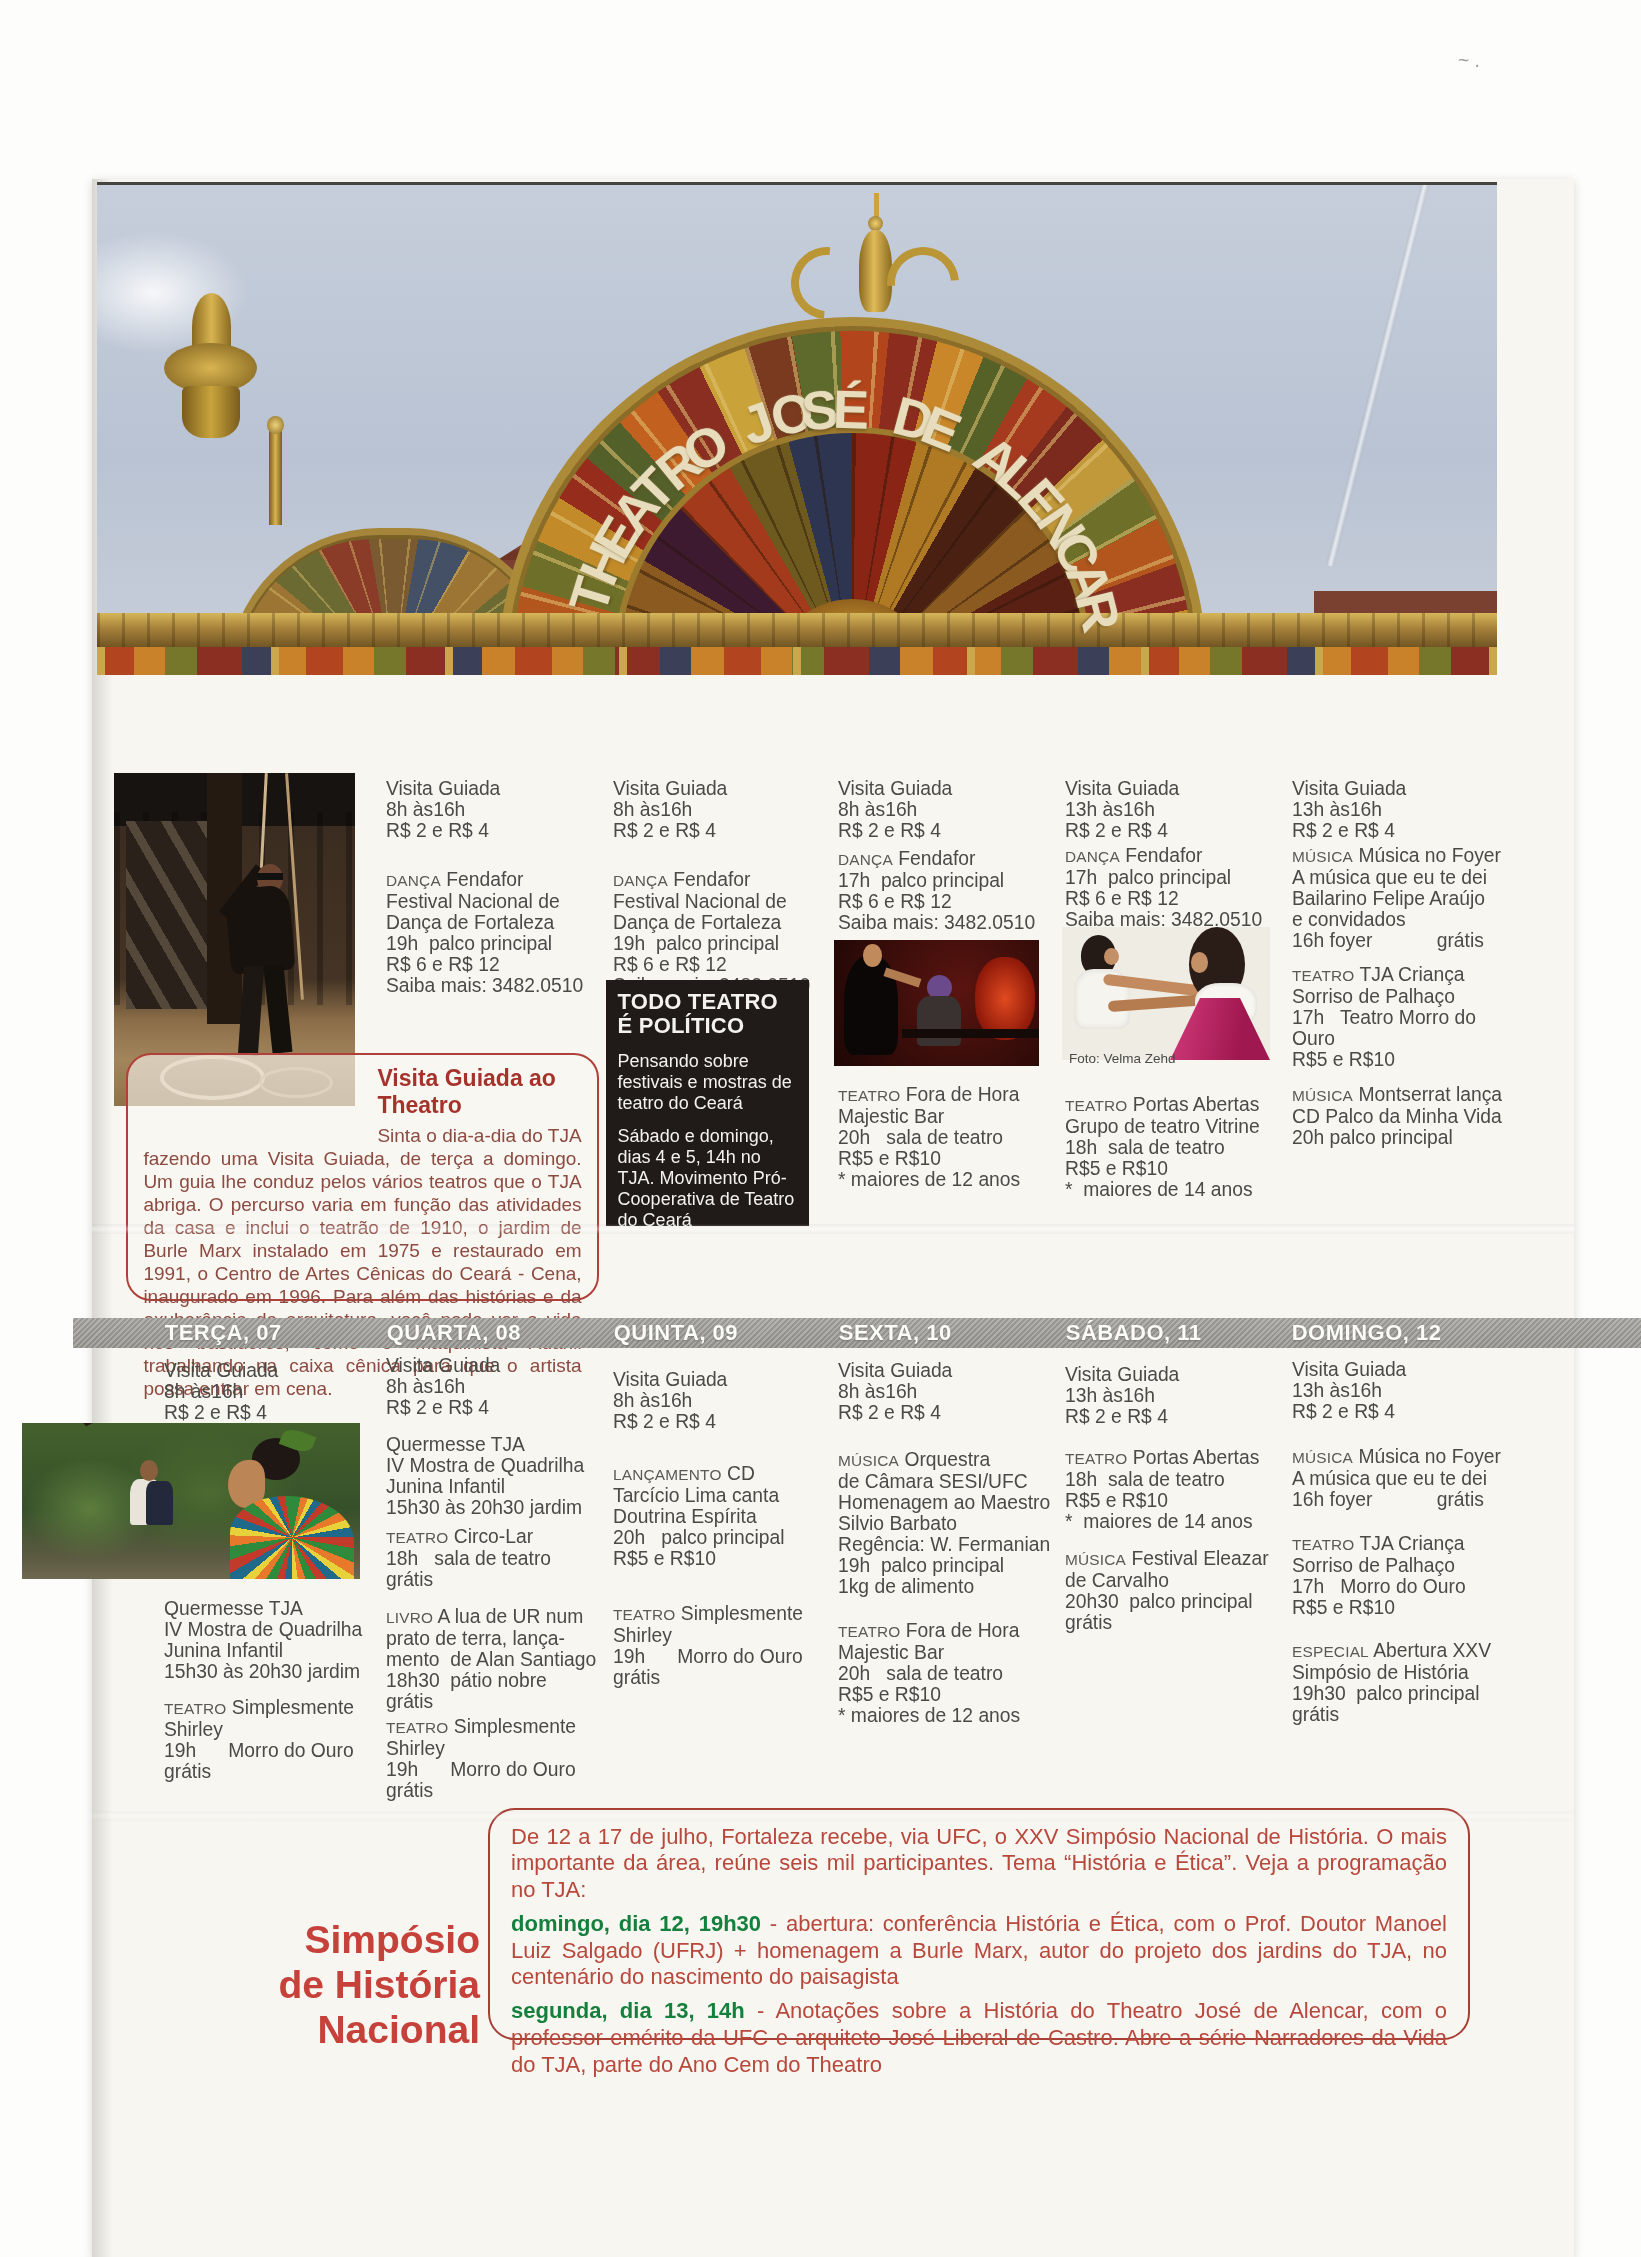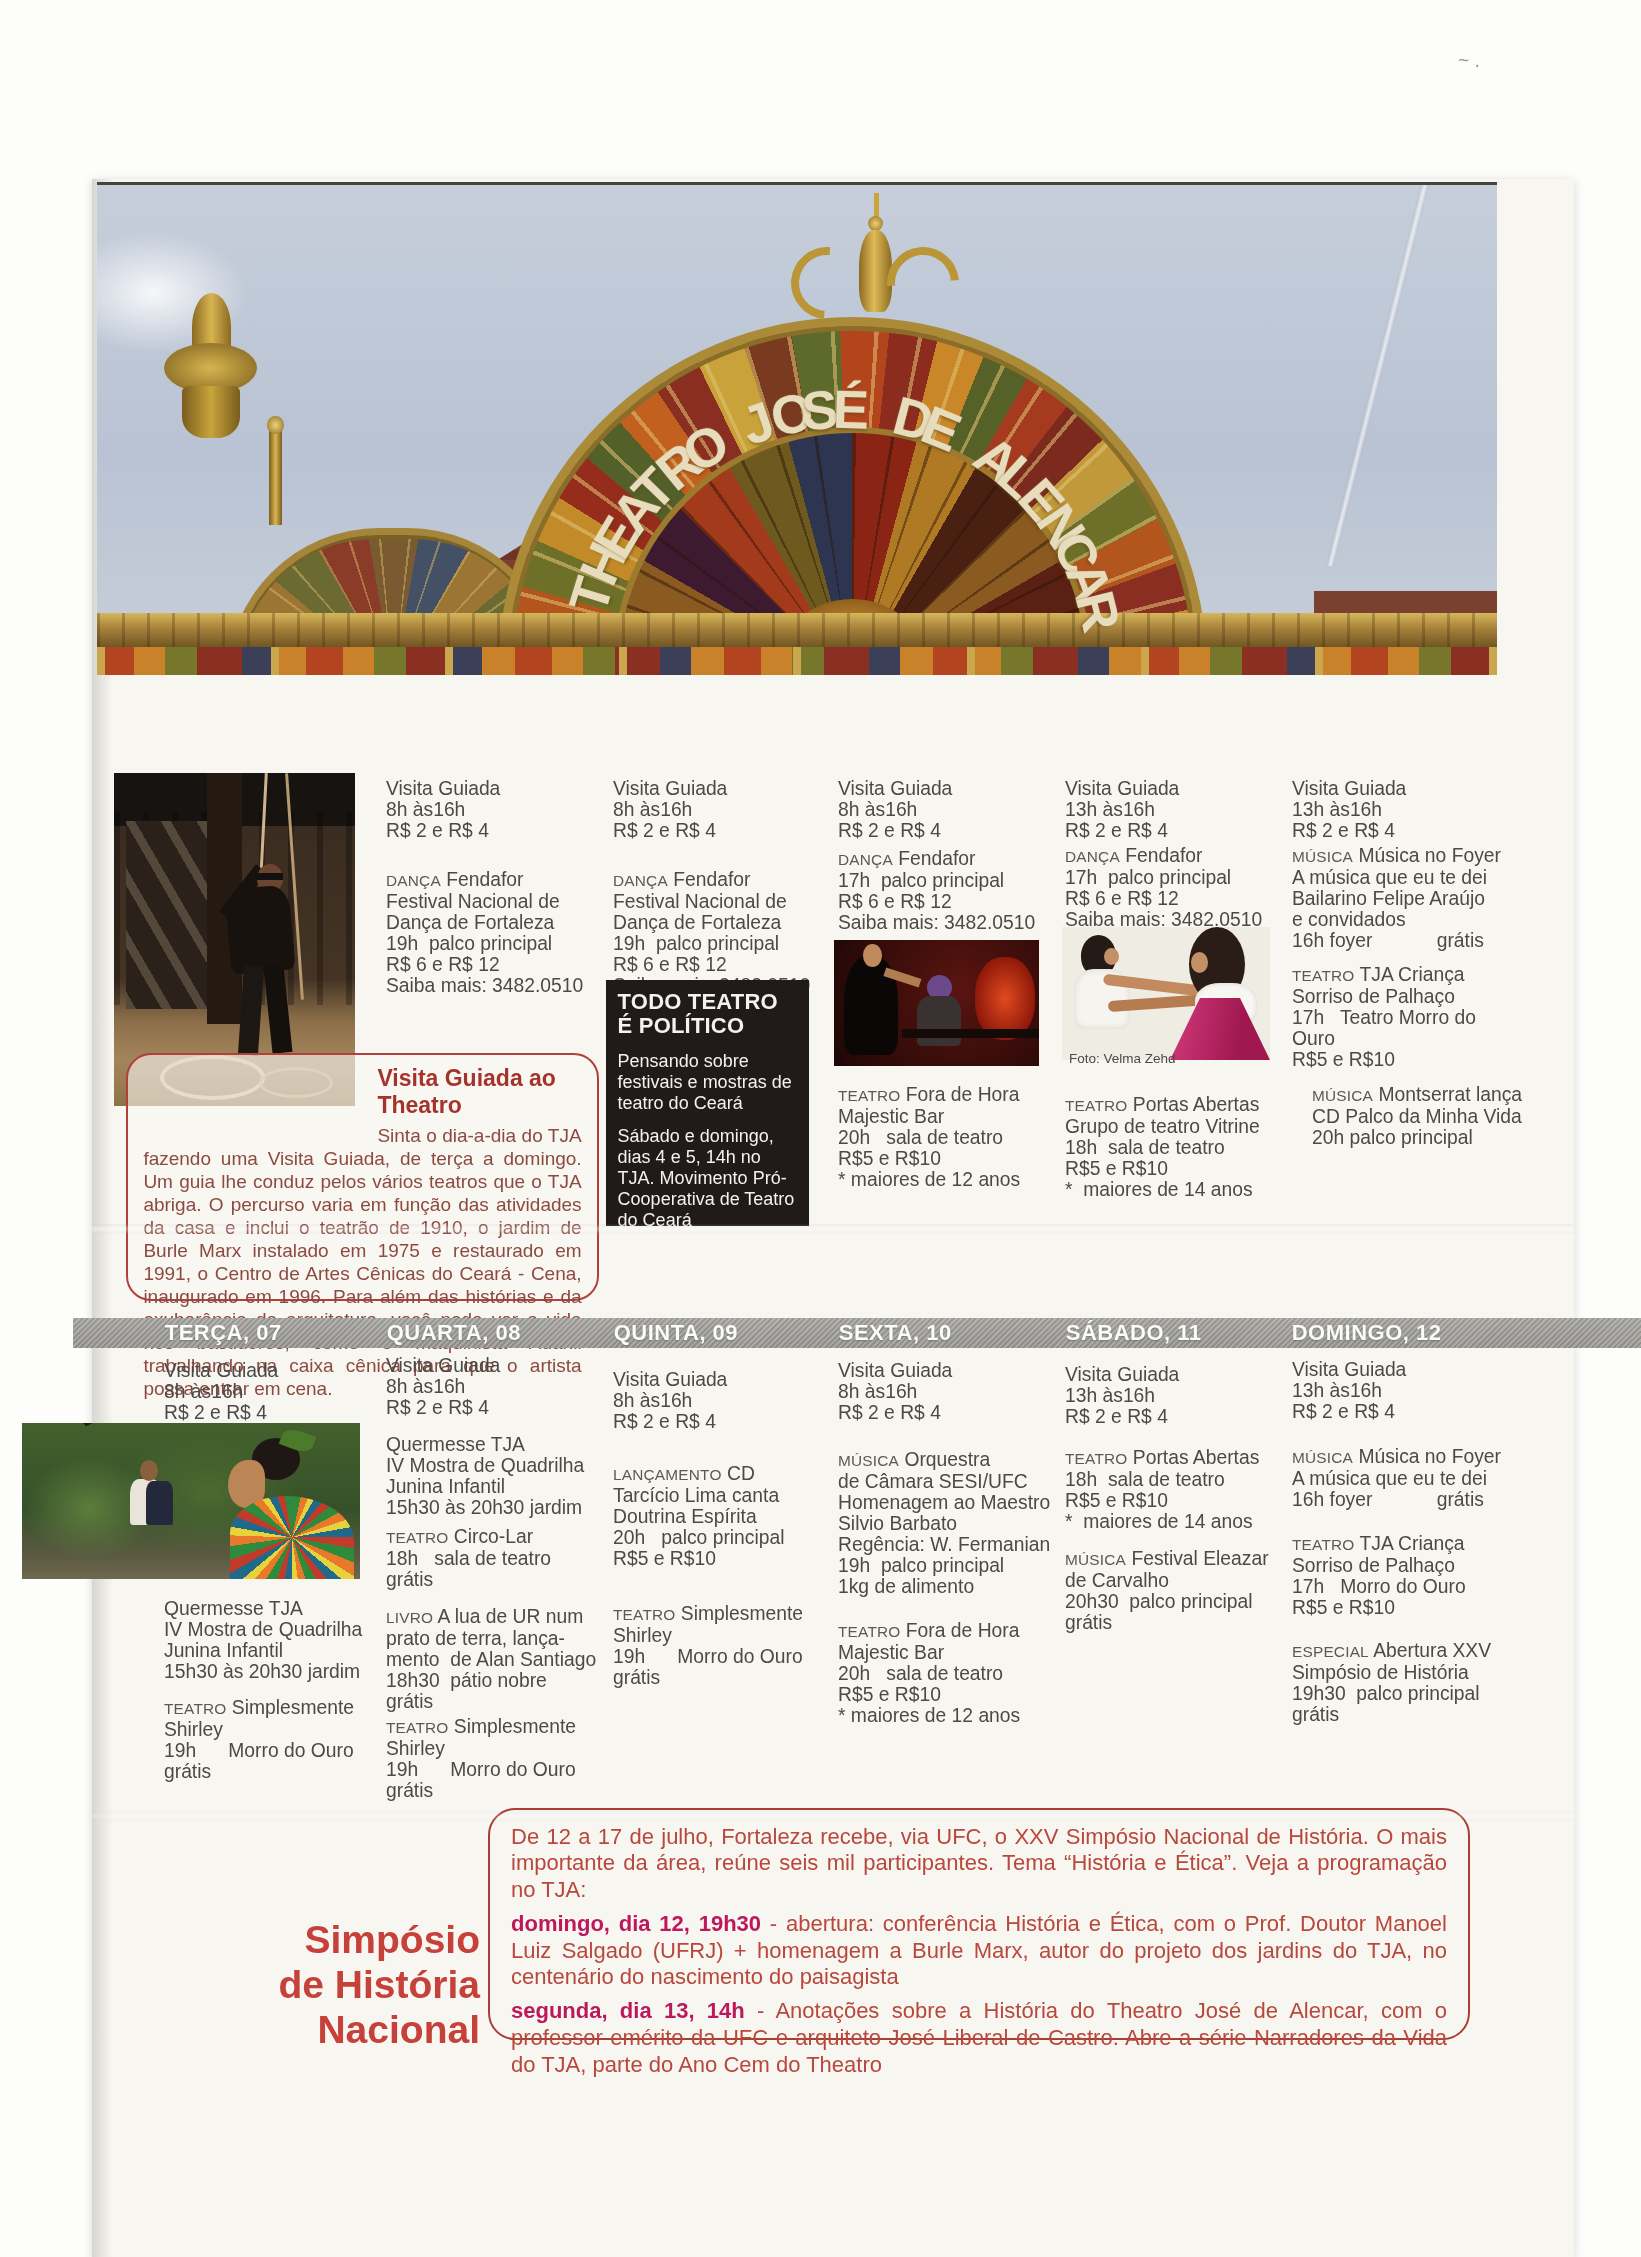--- a/index.html
+++ b/index.html
@@ -185,21 +185,21 @@
   .todo-title{font-size:22px;line-height:24px;font-weight:bold;letter-spacing:0.2px;}
   .todo-p{font-size:18px;line-height:21px;margin-top:13.5px;}
   .todo-p2{font-size:18px;line-height:21px;margin-top:11.6px;}
 
   
   .sym-heading{position:absolute;left:58px;top:1738px;width:330px;text-align:right;
         font-size:39px;line-height:45px;font-weight:bold;color:#c5413a;}
   .sym-box{position:absolute;left:396px;top:1629px;width:982px;height:232px;box-sizing:border-box;
         border:2.9px solid #a83f35;border-radius:27px;padding:13.5px 21px;}
   .sym-p{font-size:22px;line-height:26.6px;color:#b8473c;margin:0 0 7.7px 0;text-align:justify;}
-  .sym-p b{color:#be185d;}
+  .sym-p b{color:#15803d;}
 </style>
 </head>
 <body>
 
 <div id="canvas">
   <div class="page">
 
     <div class="hero">
       <div class="brick-gable"></div>
       <div class="brick-right"></div>
@@ -261,21 +261,21 @@
         <div class="ev" style="left: 521px; top: 690px;"><span class="tag">DANÇA</span> Fendafor<br>Festival Nacional de<br>Dança de Fortaleza<br>19h  palco principal<br>R$ 6 e R$ 12<br>Saiba mais: 3482.0510</div>
         <div class="ev" style="left: 746px; top: 599px;">Visita Guiada<br>8h às16h<br>R$ 2 e R$ 4</div>
         <div class="ev" style="left: 746px; top: 669px;"><span class="tag">DANÇA</span> Fendafor<br>17h  palco principal<br>R$ 6 e R$ 12<br>Saiba mais: 3482.0510</div>
         <div class="ev" style="left: 746px; top: 905px;"><span class="tag">TEATRO</span> Fora de Hora<br>Majestic Bar<br>20h   sala de teatro<br>R$5 e R$10<br>* maiores de 12 anos</div>
         <div class="ev" style="left: 973px; top: 599px;">Visita Guiada<br>13h às16h<br>R$ 2 e R$ 4</div>
         <div class="ev" style="left: 973px; top: 666px;"><span class="tag">DANÇA</span> Fendafor<br>17h  palco principal<br>R$ 6 e R$ 12<br>Saiba mais: 3482.0510</div>
         <div class="ev" style="left: 973px; top: 915px;"><span class="tag">TEATRO</span> Portas Abertas<br>Grupo de teatro Vitrine<br>18h  sala de teatro<br>R$5 e R$10<br>*  maiores de 14 anos</div>
         <div class="ev" style="left: 1200px; top: 599px;">Visita Guiada<br>13h às16h<br>R$ 2 e R$ 4</div>
         <div class="ev" style="left: 1200px; top: 666px;"><span class="tag">MÚSICA</span> Música no Foyer<br>A música que eu te dei<br>Bailarino Felipe Araújo<br>e convidados<br>16h foyer            grátis</div>
         <div class="ev" style="left: 1200px; top: 785px;"><span class="tag">TEATRO</span> TJA Criança<br>Sorriso de Palhaço<br>17h   Teatro Morro do<br>Ouro<br>R$5 e R$10</div>
-        <div class="ev" style="left: 1200px; top: 905px; margin-left: 20px;"><span class="tag">MÚSICA</span> Montserrat lança<br>CD Palco da Minha Vida<br>20h palco principal</div>
+        <div class="ev" style="left: 1200px; top: 905px;"><span class="tag">MÚSICA</span> Montserrat lança<br>CD Palco da Minha Vida<br>20h palco principal</div>
       </div>
 
     <div class="ph ph-backstage">
       <div class="bk-wood"></div>
         <div class="bk-truss"></div>
         <div class="bk-beam"></div>
       <div class="bk-rope1"></div>
         <div class="bk-rope2"></div>
       <div class="bk-arm"></div>
         <div class="bk-head"></div>

